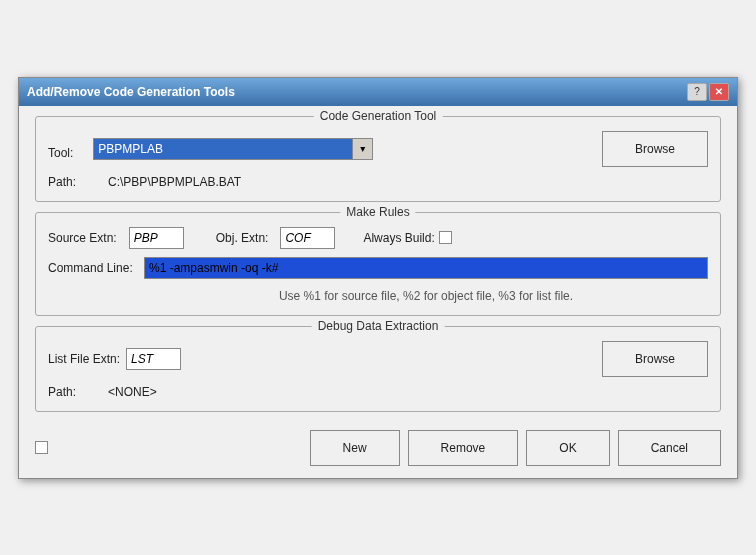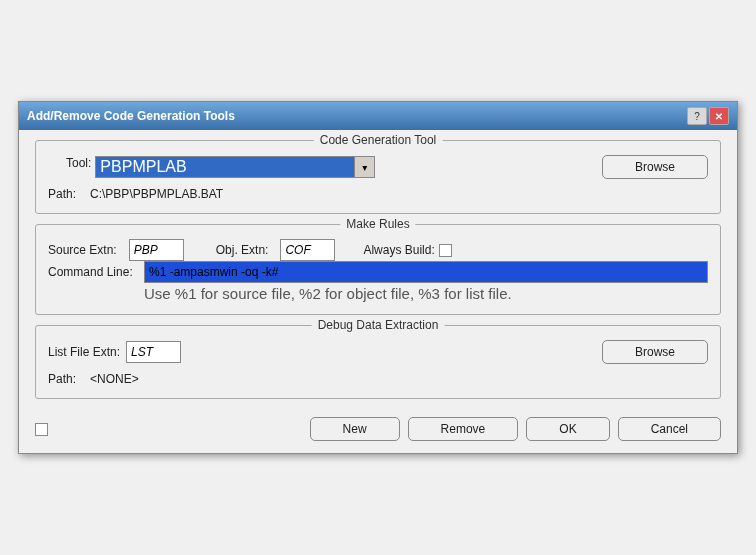--- a/index.html
+++ b/index.html
@@ -110,78 +110,78 @@
     }
 
     .tool-row {
       display: flex;
       align-items: center;
       justify-content: space-between;
     }
 
     .tool-left {
       display: flex;
-      align-items: flex-start;
-      gap: 4px;
+      align-items: flex-end;
+      gap: 20px;
       flex: 1;
-      margin-left: 18px;
     }
 
     .tool-dropdown {
       display: flex;
       align-items: center;
     }
 
     .tool-input {
       width: 260px;
       height: 22px;
       border: 1px solid #888;
       background: #316ac5;
       color: white;
       padding: 2px 4px;
-      font-size: 16px;
+      font-size: 12px;
       outline: none;
     }
 
     .dropdown-arrow {
       width: 20px;
       height: 22px;
       background: #d4d0c8;
       border: 1px solid #888;
       border-left: none;
       display: flex;
       align-items: center;
       justify-content: center;
       cursor: pointer;
       font-size: 10px;
     }
 
     .path-row {
       display: flex;
       align-items: center;
-      gap: 6px;
+      gap: 24px;
       margin-top: 4px;
       text-align: right;
     }
 
     .btn {
-      height: 24px;
+      height: 36px;
       padding: 0 32px;
       background: #f0f0f0;
       border: 1px solid #888;
-      border-radius: 5px;
+      border-radius: 0;
       cursor: pointer;
       font-size: 12px;
       color: #222;
       min-width: 70px;
     }
 
     .make-rules-grid {
       display: flex;
       flex-direction: column;
+      gap: 8px;
     }
 
     .mr-row1 {
       display: flex;
       align-items: center;
       gap: 12px;
     }
 
     .small-input {
       width: 55px;
@@ -209,24 +209,25 @@
       align-items: center;
       gap: 6px;
     }
 
     .cmd-label {
       white-space: nowrap;
       min-width: 90px;
     }
 
     .hint-text {
-      font-size: 15px;
+      font-size: 12px;
       color: #555;
       margin-top: 2px;
       margin-left: 96px;
+      text-align: center;
     }
 
     .always-build-group {
       display: flex;
       align-items: center;
       gap: 4px;
       margin-left: 16px;
     }
 
     .checkbox {

